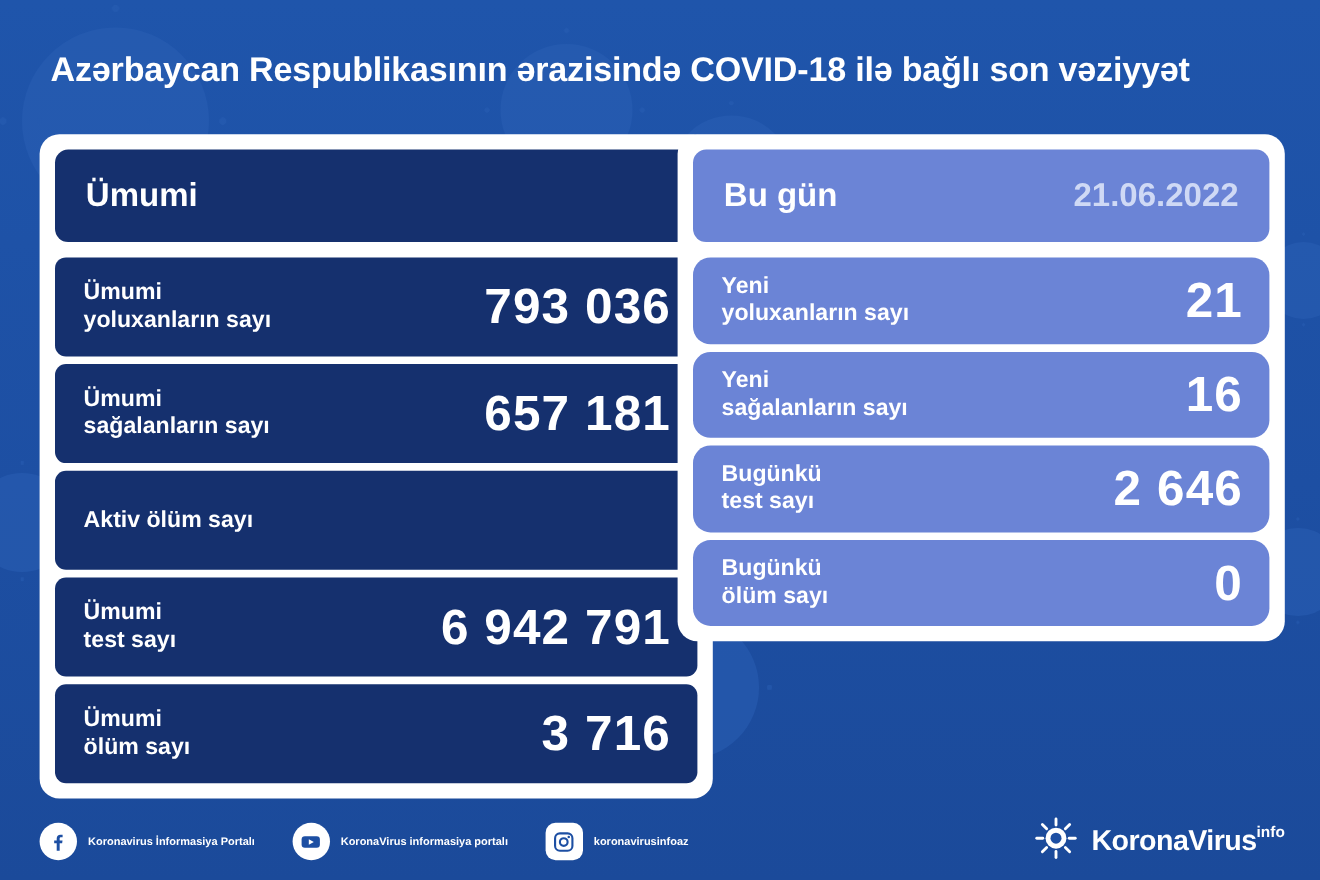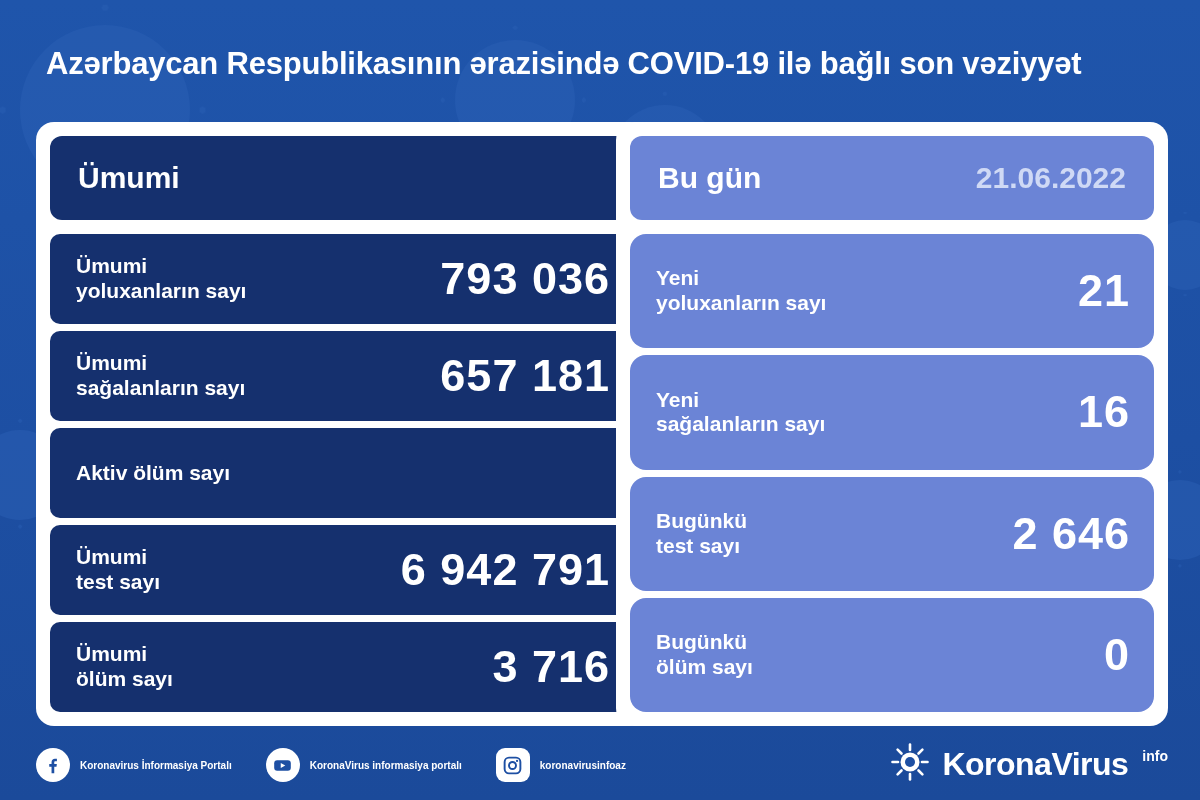--- a/index.html
+++ b/index.html
@@ -59,21 +59,21 @@
     white-space: nowrap;
   }
 
   
   .panel {
     position: absolute;
     background: #ffffff;
     border-radius: 18px;
   }
   #panel-total { left: 36px; top: 122px; width: 612px; height: 604px; }
-  #panel-today { left: 616px; top: 122px; width: 552px; height: 604px; }
+  #panel-today { left: 616px; top: 122px; width: 552px; height: 461px; }
 
   .panel-head {
     position: absolute;
     left: 14px; top: 14px; right: 14px;
     height: 84px;
     border-radius: 12px;
     display: flex;
     align-items: center;
     padding: 0 28px;
     justify-content: space-between;
@@ -160,48 +160,48 @@
   }
   .brand {
     position: absolute;
     right: 0; top: 0;
     display: flex;
     align-items: center;
   }
   .brand .sun { margin-right: 12px; }
   .brand .bname {
     color: #ffffff;
-    font-size: 32px;
+    font-size: 26px;
     font-weight: bold;
     letter-spacing: -0.5px;
   }
   .brand .binfo {
     color: #ffffff;
     font-size: 14px;
     font-weight: bold;
     align-self: flex-start;
     margin-top: 6px;
-    margin-left: 14px;
+    margin-left: 0;
   }
 </style>
 </head>
 <body>
 
 <div id="page">
 
   <div class="virus v1"></div>
   <div class="virus v2"></div>
   <div class="virus v3"></div>
   <div class="virus v4"></div>
   <div class="virus v5"></div>
   <div class="virus v6"></div>
   <div class="virus v7"></div>
   <div class="virus v8"></div>
 
-  <div class="title">Azərbaycan Respublikasının ərazisində COVID-19 ilə bağlı son vəziyyət</div>
+  <div class="title">Azərbaycan Respublikasının ərazisində COVID-18 ilə bağlı son vəziyyət</div>
 
   <div class="panel" id="panel-total">
     <div class="panel-head">
       <span class="head-label">Ümumi</span>
     </div>
     <div class="rows">
       <div class="row">
         <span class="row-label">Ümumi
 yoluxanların sayı</span>
         <span class="row-value">793 036</span>

